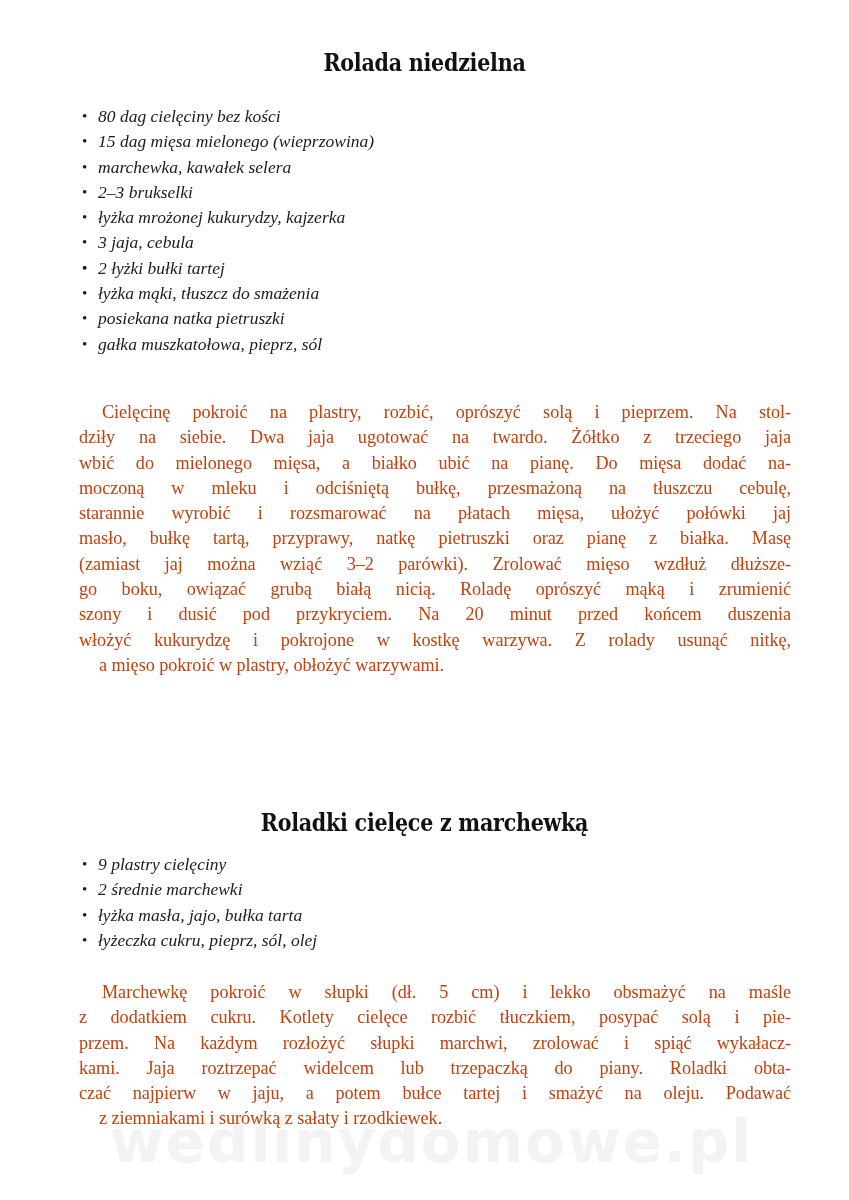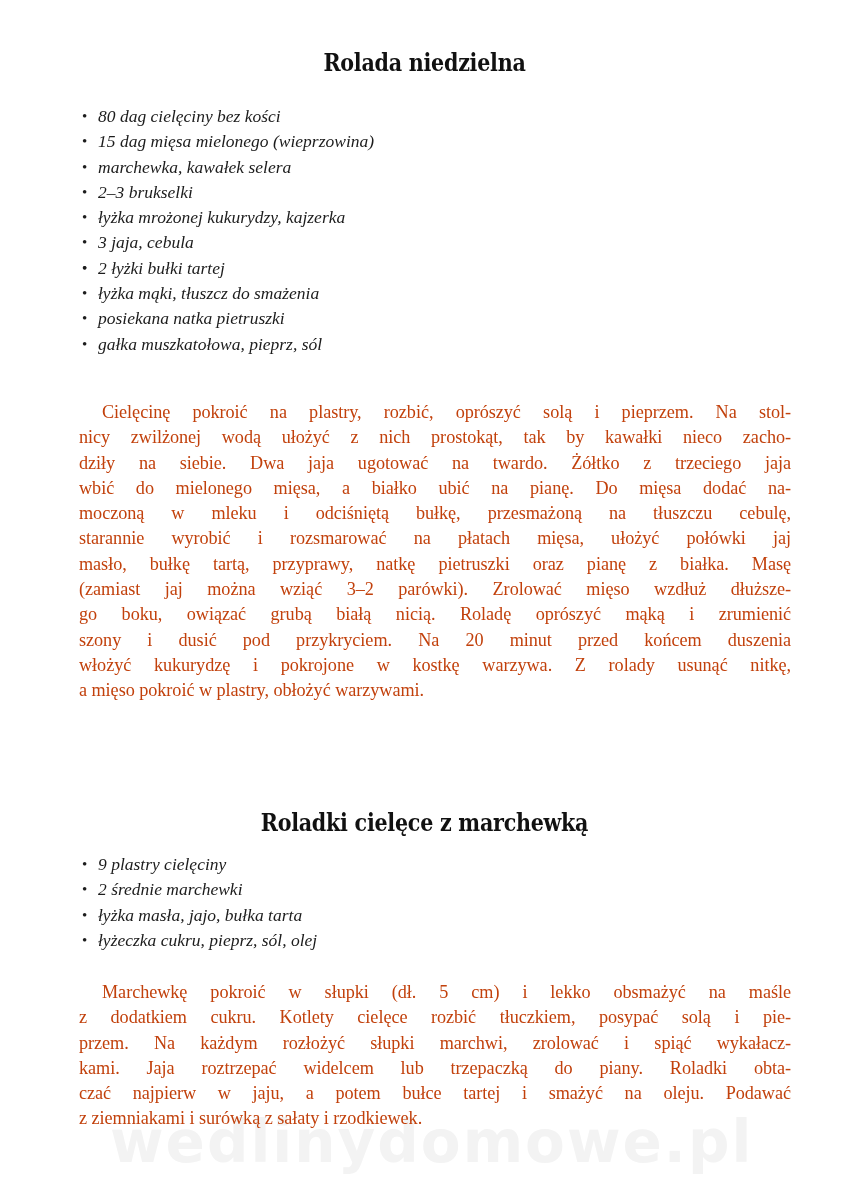--- a/index.html
+++ b/index.html
@@ -24,21 +24,21 @@
     position: absolute; left: 0; top: 0; font-style: normal; font-size: 15px;
   }
   .method {
     position: absolute; left: 101px; width: 690px; margin: 0;
     font-size: 18.2px; line-height: 25.3px; color: #c2410c; letter-spacing: -0.05px;
   }
   .method .line {
     display: block; white-space: nowrap; text-align: justify; text-align-last: justify;
   }
   .method .line.first { padding-left: 2px; }
-  .method .line.last { text-align-last: left; }
+  .method .line.last { text-align-last: left; margin-left: 20px; }
   .watermark {
     position: absolute; left: 110px; top: 1108px; width: 660px; text-align: left;
     font-family: "DejaVu Sans", sans-serif; font-weight: bold; font-size: 58px;
     color: #f3f3f3; letter-spacing: 2px; z-index: 0;
   }
   .content { position: relative; z-index: 1; }
 </style>
 </head>
 <body>
 
@@ -60,21 +60,20 @@
         <li><span class="bullet">•</span><span>3 jaja, cebula</span></li>
         <li><span class="bullet">•</span></li>
         <li><span class="bullet">•</span><span>2 łyżki bułki tartej</span></li>
         <li><span class="bullet">•</span><span>łyżka mąki, tłuszcz do smażenia</span></li>
         <li><span class="bullet">•</span><span>posiekana natka pietruszki</span></li>
         <li><span class="bullet">•</span><span>gałka muszkatołowa, pieprz, sól</span></li>
       </ul>
 
       <p class="method" style="top:400px;left:79px;width:712px;">
         <span class="line first" style="padding-left:23px;">Cielęcinę pokroić na plastry, rozbić, oprószyć solą i pieprzem. Na stol-</span>
-        <span class="line">nicy zwilżonej wodą ułożyć z nich prostokąt, tak by kawałki nieco zacho-</span>
         <span class="line">dziły na siebie. Dwa jaja ugotować na twardo. Żółtko z trzeciego jaja</span>
         <span class="line">wbić do mielonego mięsa, a białko ubić na pianę. Do mięsa dodać na-</span>
         <span class="line">moczoną w mleku i odciśniętą bułkę, przesmażoną na tłuszczu cebulę,</span>
         <span class="line">starannie wyrobić i rozsmarować na płatach mięsa, ułożyć połówki jaj</span>
         <span class="line">masło, bułkę tartą, przyprawy, natkę pietruszki oraz pianę z białka. Masę</span>
         <span class="line">(zamiast jaj można wziąć 3–2 parówki). Zrolować mięso wzdłuż dłuższe-</span>
         <span class="line">go boku, owiązać grubą białą nicią. Roladę oprószyć mąką i zrumienić</span>
         <span class="line">szony i dusić pod przykryciem. Na 20 minut przed końcem duszenia</span>
         <span class="line">włożyć kukurydzę i pokrojone w kostkę warzywa. Z rolady usunąć nitkę,</span>
         <span class="line last">a mięso pokroić w plastry, obłożyć warzywami.</span>

